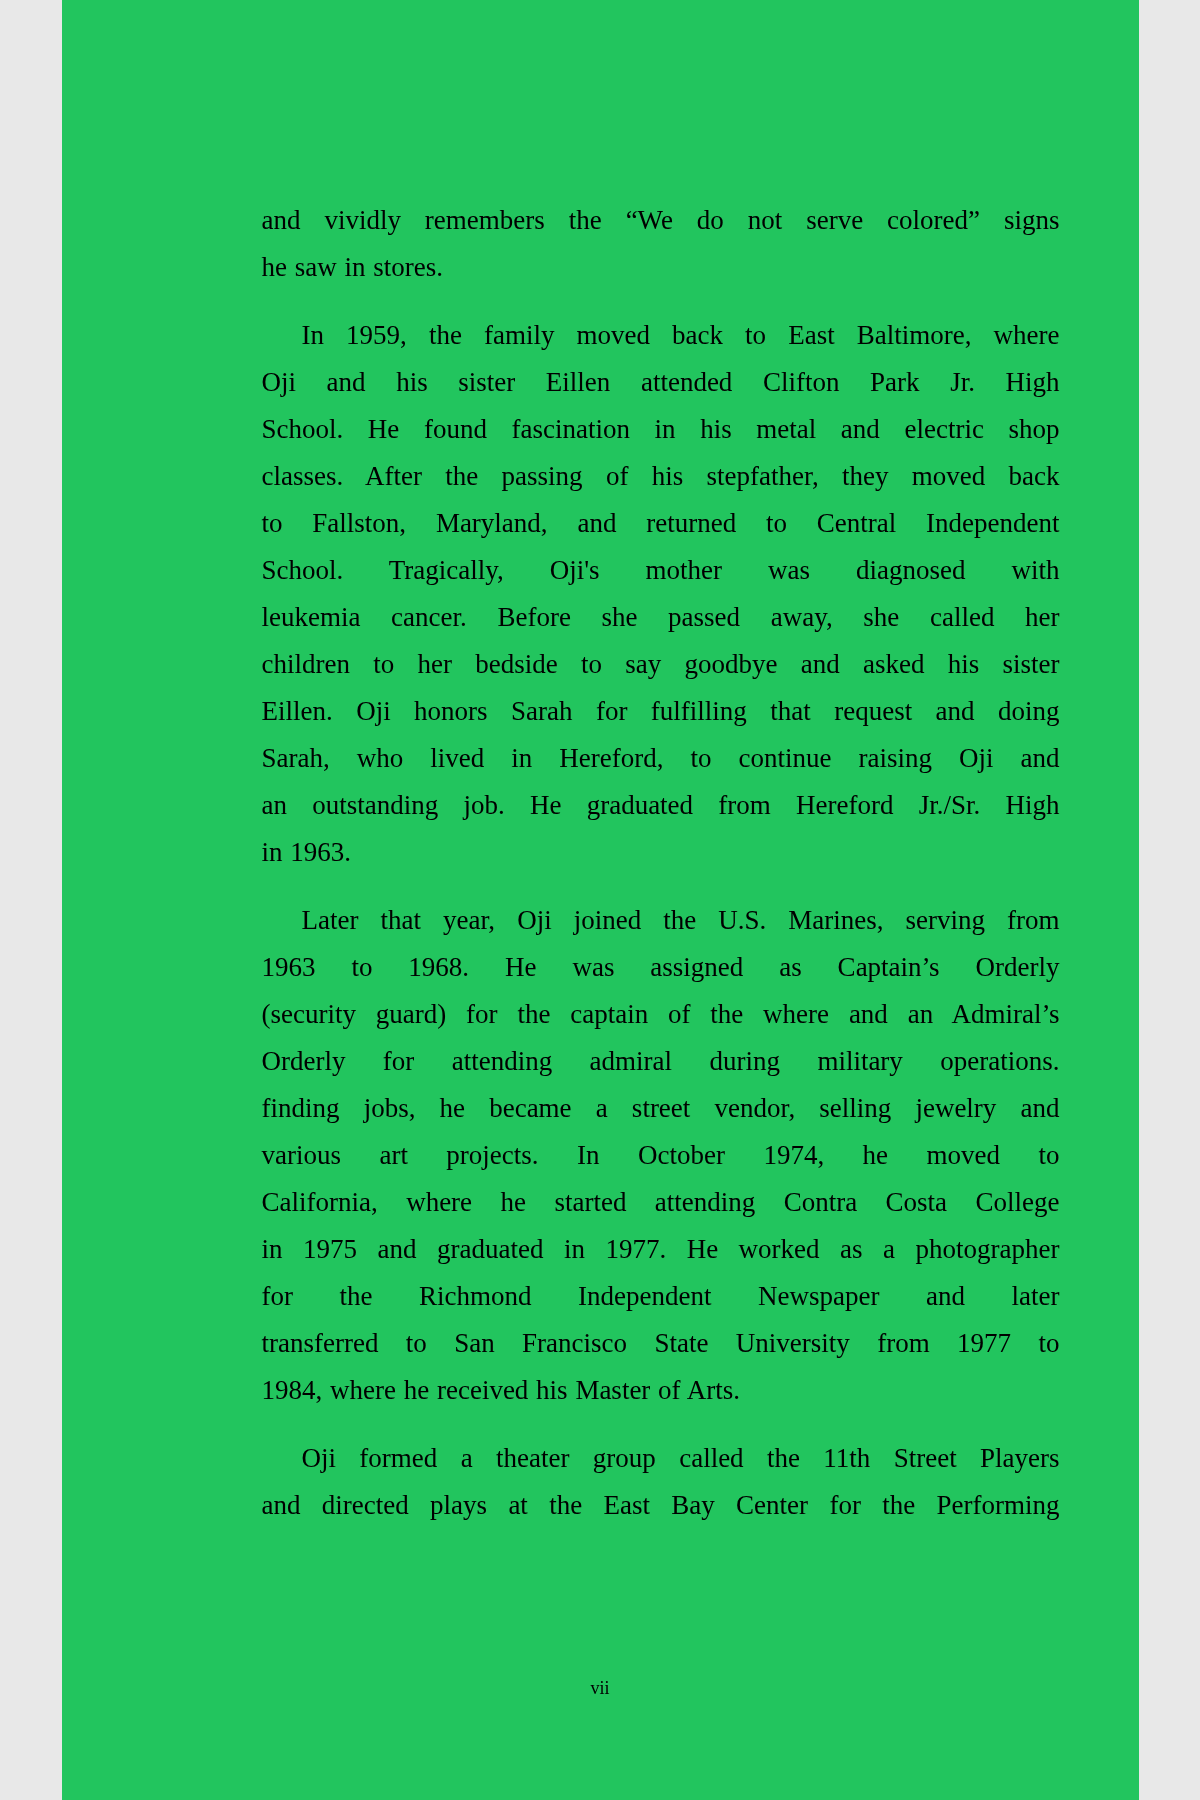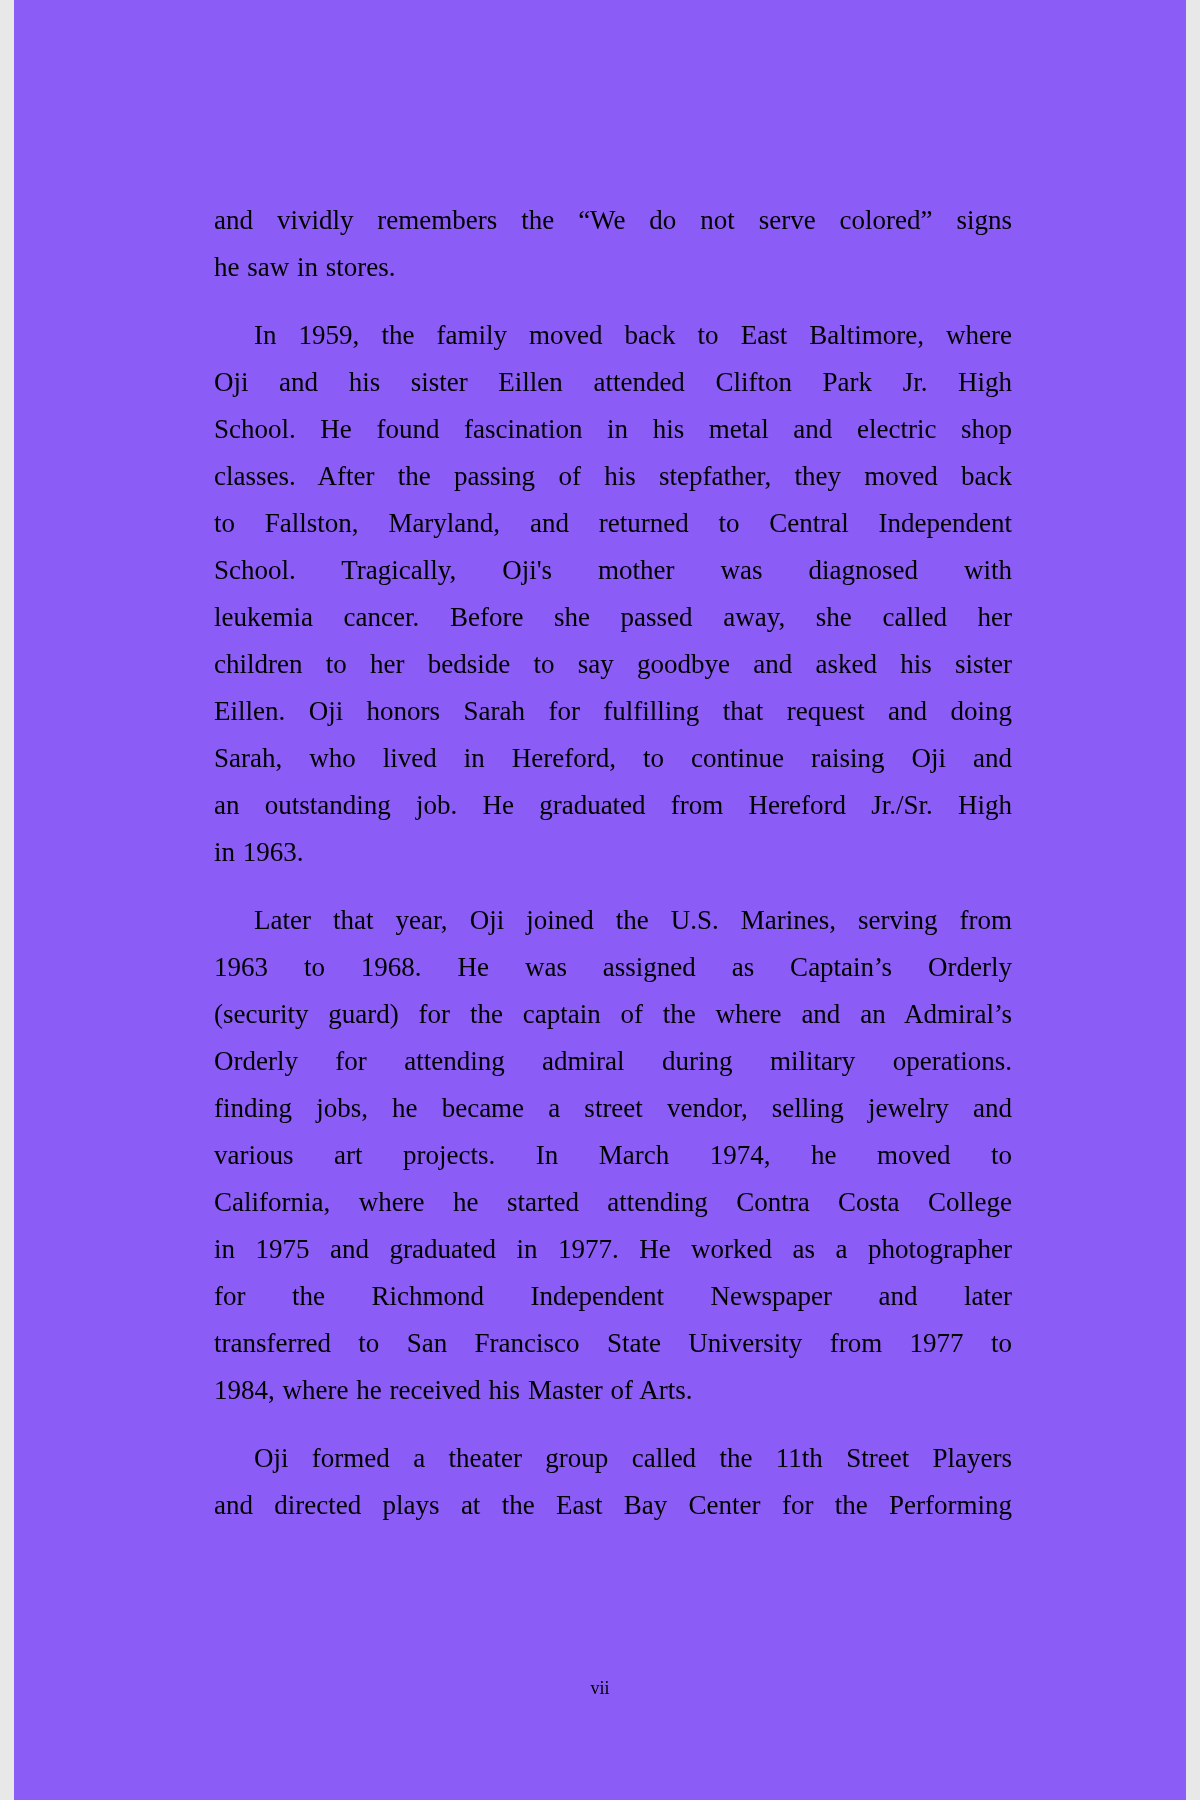--- a/index.html
+++ b/index.html
@@ -2,24 +2,24 @@
 <html><head>
 <meta charset="utf-8">
 <style>
   html, body {
     margin: 0;
     padding: 0;
     background: #e8e8e8;
   }
   .page {
     position: relative;
-    width: 1172px;
+    width: 1077px;
     height: 1800px;
     margin: 0 auto;
-    background: #8b5cf6;
+    background: #22c55e;
     overflow: hidden;
     font-family: "Liberation Serif", "DejaVu Serif", serif;
     color: #000000;
   }
   .text-block {
     position: absolute;
     left: 200px;
     top: 197px;
     width: 798px;
     font-size: 27px;
@@ -72,21 +72,21 @@
         <div class="line">Sarah, who lived in Hereford, to continue raising Oji and</div>
         <div class="line">an outstanding job. He graduated from Hereford Jr./Sr. High</div>
         <div class="line para-last">in 1963.</div>
       </div>
       <div class="para">
         <div class="line indent">Later that year, Oji joined the U.S. Marines, serving from</div>
         <div class="line">1963 to 1968. He was assigned as Captain’s Orderly</div>
         <div class="line">(security guard) for the captain of the where and an Admiral’s</div>
         <div class="line">Orderly for attending admiral during military operations.</div>
         <div class="line">finding jobs, he became a street vendor, selling jewelry and</div>
-        <div class="line">various art projects. In March 1974, he moved to</div>
+        <div class="line">various art projects. In October 1974, he moved to</div>
         <div class="line">California, where he started attending Contra Costa College</div>
         <div class="line">in 1975 and graduated in 1977. He worked as a photographer</div>
         <div class="line">for the Richmond Independent Newspaper and later</div>
         <div class="line">transferred to San Francisco State University from 1977 to</div>
         <div class="line para-last">1984, where he received his Master of Arts.</div>
       </div>
       <div class="para">
         <div class="line indent">Oji formed a theater group called the 11th Street Players</div>
         <div class="line">and directed plays at the East Bay Center for the Performing</div>
       </div>

